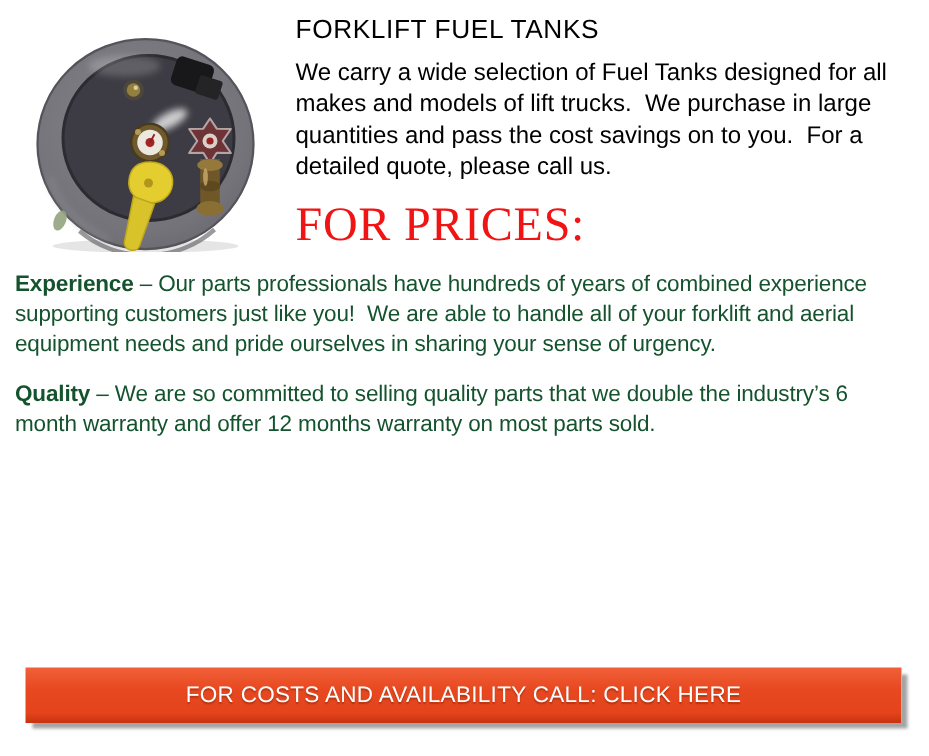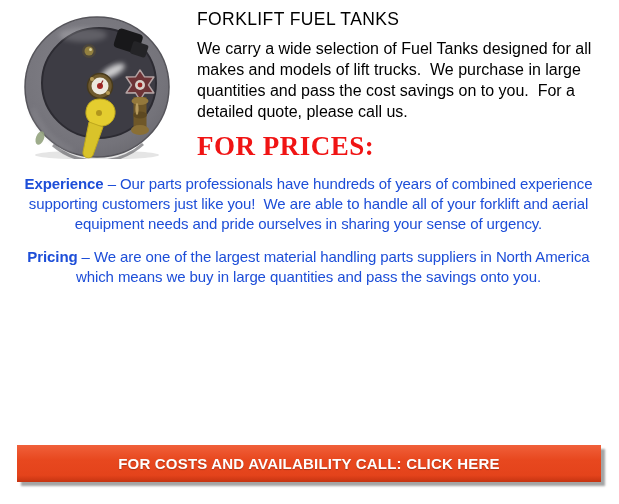--- a/index.html
+++ b/index.html
@@ -3,65 +3,65 @@
 <meta charset="utf-8">
 <style>
   * { margin: 0; padding: 0; box-sizing: border-box; }
   html, body { background: #ffffff; }
   body {
     width: 619px; height: 504px;
     font-family: "Liberation Sans", "DejaVu Sans", sans-serif;
     color: #111; overflow: hidden; position: relative;
   }
   .top {
-    display: flex; align-items: center;
+    display: flex; align-items: flex-end;
     padding: 5px 6px 0 13px;
   }
   .tank-figure { width: 168px; height: 150px; flex: 0 0 auto; }
   .top-right { margin-left: 16px; flex: 1; }
   .page-title {
     font-size: 17.5px; font-weight: 400; letter-spacing: 0.4px;
     color: #000; margin-top: 4px;
   }
   .intro {
     margin-top: 8px; width: 434px;
     font-size: 16px; line-height: 21px; color: #000;
     white-space: pre-wrap;
   }
   .prices-row { margin-top: 9px; display: flex; align-items: center; }
   .for-prices {
     font-family: "Liberation Serif", "DejaVu Serif", serif;
-    font-weight: 700; font-size: 27px; letter-spacing: 0.5px;
+    font-weight: 400; font-size: 32px; letter-spacing: 0.5px;
     color: var(--price-red, #f01414);
   }
   .click-here {
     margin-left: 25px;
     font-family: "Liberation Sans", sans-serif;
     font-size: 15.5px; font-weight: 700; color: #fff;
     background: linear-gradient(#a65a5b, var(--button-maroon, #964a4b) 55%, #8c4243);
     border: 1px solid #703435; border-radius: 7px;
     padding: 5px 17px 6px; cursor: pointer;
     box-shadow: 0 1px 1px rgba(0,0,0,0.25);
   }
   .sections { padding: 12px 9px 0 10px; width: 616px; }
   .section {
     font-size: 15px; line-height: 20px; margin-bottom: 13px;
-    color: #1d4ed8; white-space: pre-wrap; letter-spacing: -0.1px; text-align: center;
+    color: #14532d; white-space: pre-wrap; letter-spacing: -0.1px;
   }
   .section b { font-weight: 700; }
   .banner {
     position: absolute; left: 17px; top: 445px;
     width: 584px; height: 37px;
     background: linear-gradient(#f0603a, var(--banner-orange, #e8481f) 40%, #e4431b 82%, #c53411);
     box-shadow: 4px 4px 2px rgba(90,90,90,0.55);
     display: flex; align-items: center; justify-content: center;
     cursor: pointer;
   }
   .banner span {
-    color: #fff; font-weight: 700; font-size: 15px; letter-spacing: 0.2px;
+    color: #fff; font-weight: 400; font-size: 15px; letter-spacing: 0.2px;
     text-shadow: 0 1px 1px rgba(0,0,0,0.25);
   }
 </style>
 </head>
 <body style="--price-red: #f01414; --button-maroon: #964a4b; --banner-orange: #e8481f;">
 
 <div class="top">
   <div class="tank-figure">
     <svg viewBox="0 0 168 150" width="168" height="150">
       <defs>
@@ -137,18 +137,18 @@
     <div class="page-title">FORKLIFT FUEL TANKS</div>
     <p class="intro">We carry a wide selection of Fuel Tanks designed for all makes and models of lift trucks.  We purchase in large quantities and pass the cost savings on to you.  For a detailed quote, please call us.</p>
     <div class="prices-row">
       <span class="for-prices">FOR PRICES:</span>
     </div>
   </div>
 </div>
 
 <div class="sections">
   <p class="section"><b>Experience</b> <span>– Our parts professionals have hundreds of years of combined experience supporting customers just like you!  We are able to handle all of your forklift and aerial equipment needs and pride ourselves in sharing your sense of urgency.</span></p>
-  <p class="section"><b>Pricing</b> <span>– We are one of the largest material handling parts suppliers in North America which means we buy in large quantities and pass the savings onto you.</span></p>
+  <p class="section"><b>Quality</b> <span>– We are so committed to selling quality parts that we double the industry’s 6 month warranty and offer 12 months warranty on most parts sold.</span></p>
 </div>
 
 <div class="banner">
   <span>FOR COSTS AND AVAILABILITY CALL: CLICK HERE</span>
 </div>
 
 </body></html>

